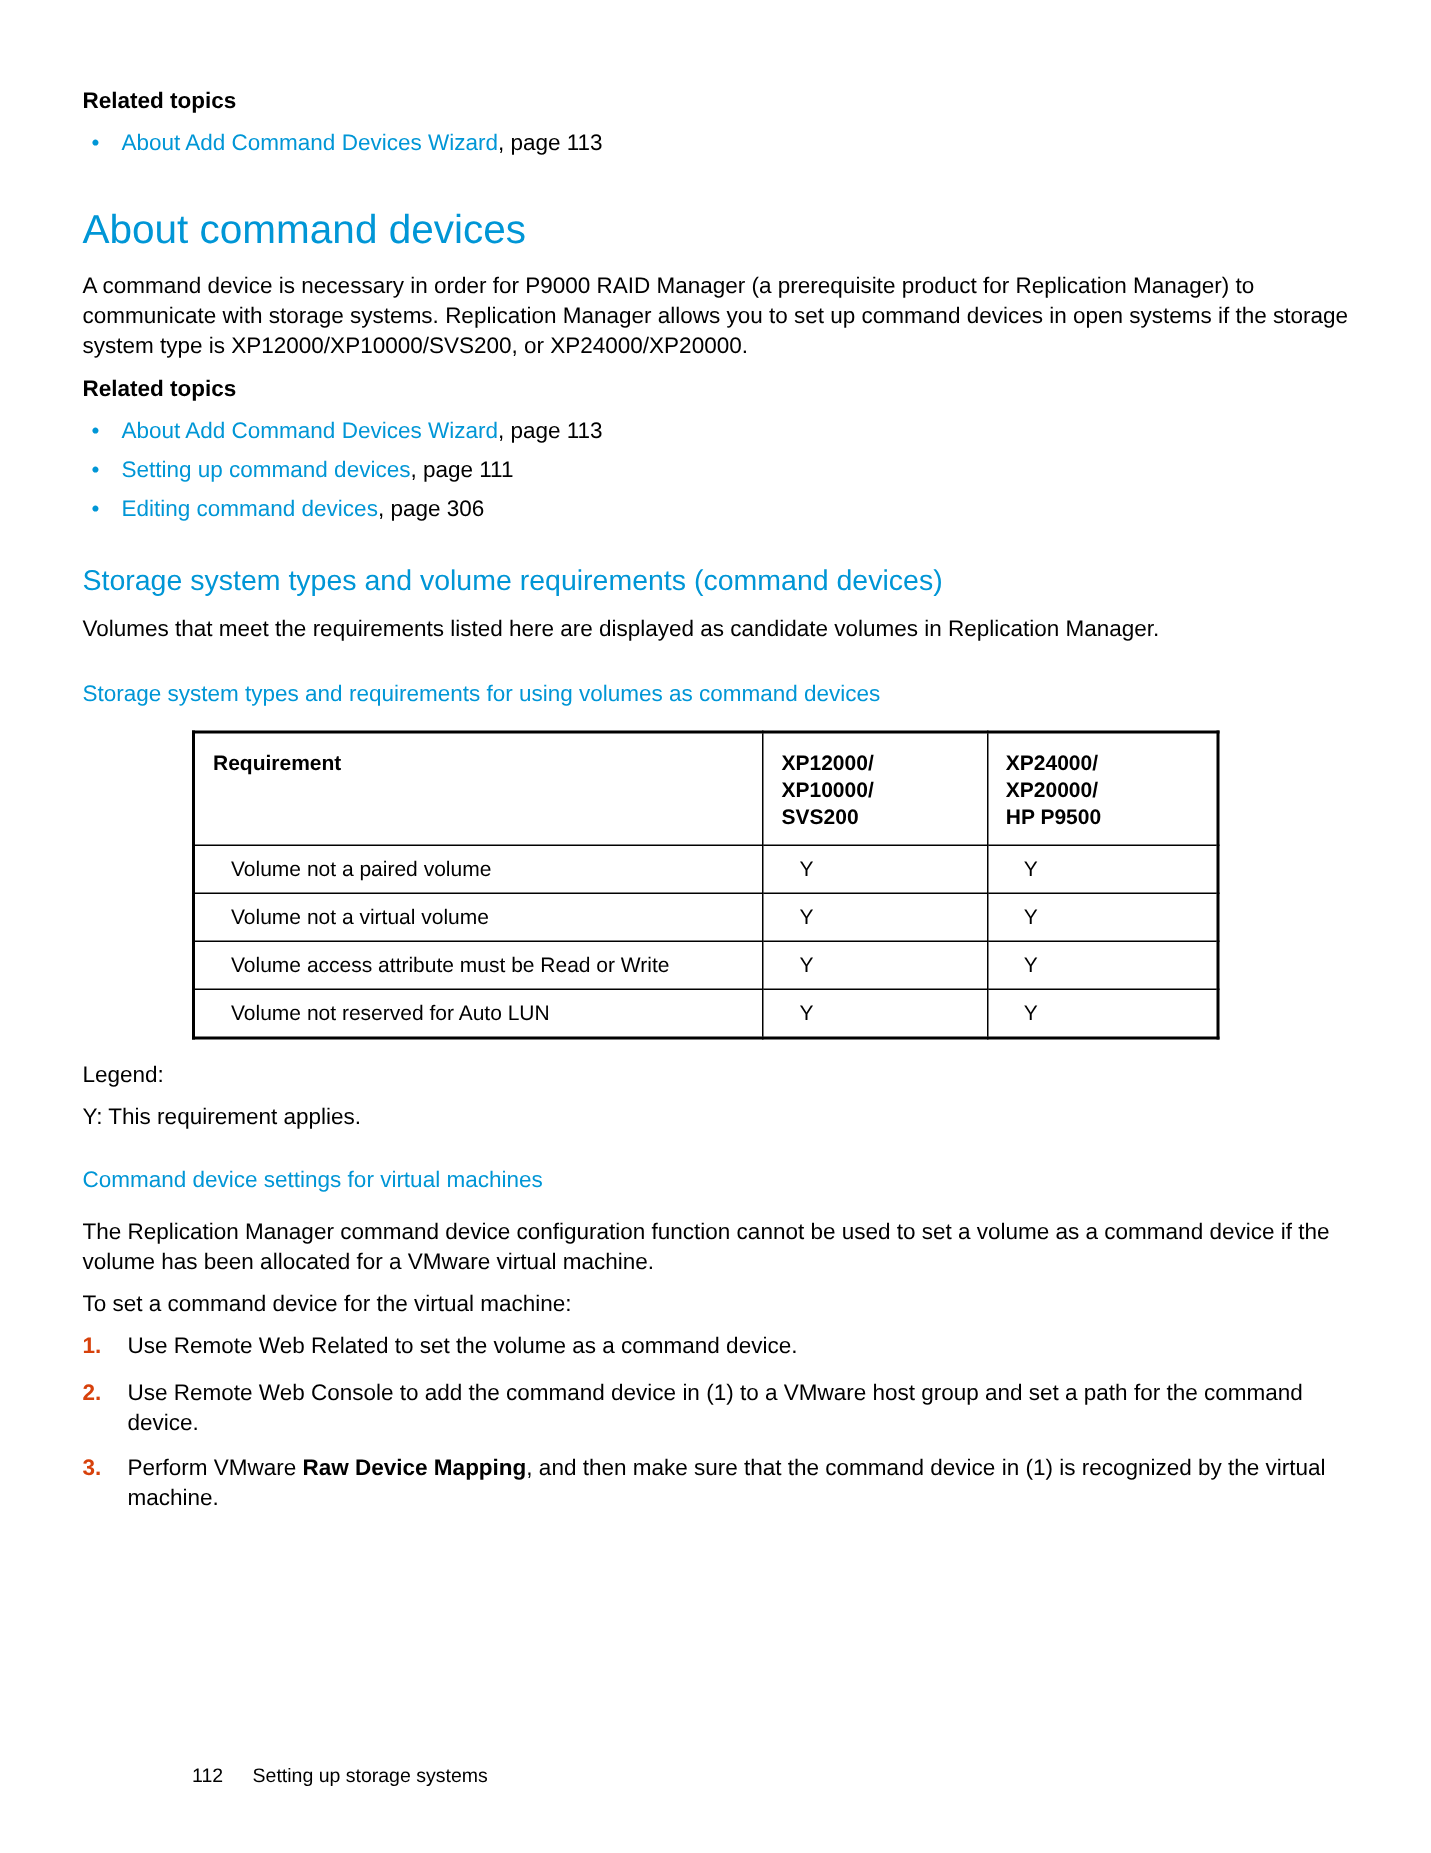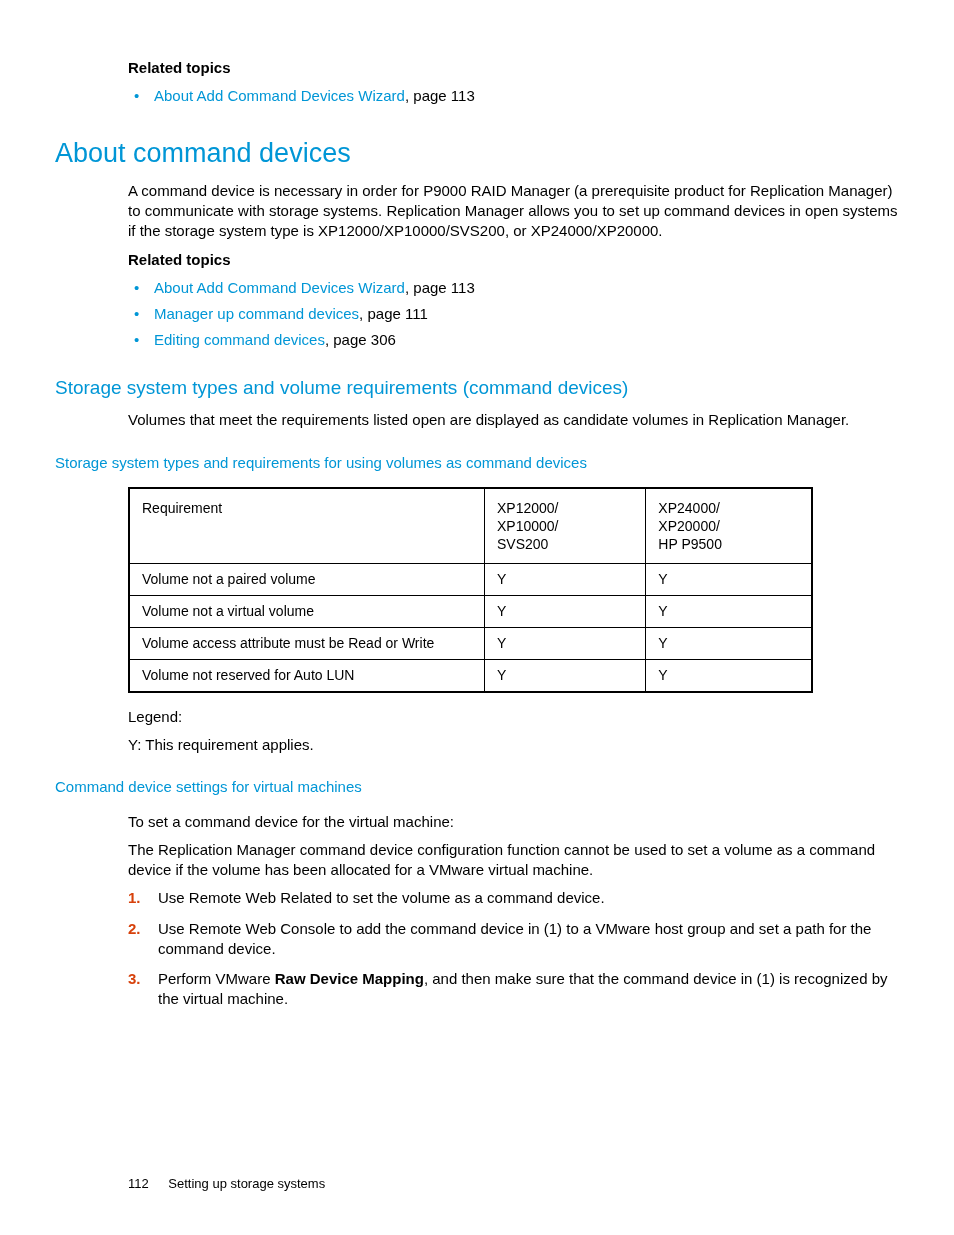--- a/index.html
+++ b/index.html
@@ -6,21 +6,20 @@
     font-family: Arial, Helvetica, sans-serif;
     font-size: 15px;
     color: #000;
     margin: 0;
     padding: 50px 55px 40px 55px;
     width: 954px;
     box-sizing: border-box;
     line-height: 1.35;
   }
   .indent {
-    margin-left: 73px;
   }
   .bold {
     font-weight: bold;
   }
   h1.title {
     font-size: 27px;
     font-weight: normal;
     color: #0096d6;
     margin: 28px 0 10px 0;
   }
@@ -64,26 +63,26 @@
     margin-left: 73px;
     border: 2px solid #000;
   }
   table.req th, table.req td {
     border: 1px solid #000;
     text-align: left;
     vertical-align: top;
     font-size: 14px;
   }
   table.req th {
-    font-weight: normal;
+    font-weight: bold;
     padding: 10px 12px;
     line-height: 1.3;
   }
   table.req td {
-    padding: 6px 12px;
+    padding: 6px 24px;
   }
   table.req th:first-child, table.req td:first-child { width: 330px; }
   p { margin: 8px 0; }
   ol.steps {
     list-style: none;
     padding-left: 0;
     margin: 6px 0 0 0;
     counter-reset: step;
   }
   ol.steps li {
@@ -119,28 +118,28 @@
   </ul>
 </div>
 
 <h1 class="title">About command devices</h1>
 
 <div class="indent">
   <p>A command device is necessary in order for P9000 RAID Manager (a prerequisite product for Replication Manager) to communicate with storage systems. Replication Manager allows you to set up command devices in open systems if the storage system type is XP12000/XP10000/SVS200, or XP24000/XP20000.</p>
   <p class="bold">Related topics</p>
   <ul class="bullets">
     <li><a class="link">About Add Command Devices Wizard</a><span>, page 113</span></li>
-    <li><a class="link">Manager up command devices</a><span>, page 111</span></li>
+    <li><a class="link">Setting up command devices</a><span>, page 111</span></li>
     <li><a class="link">Editing command devices</a><span>, page 306</span></li>
   </ul>
 </div>
 
 <h2 class="subtitle">Storage system types and volume requirements (command devices)</h2>
 <div class="indent">
-  <p>Volumes that meet the requirements listed open are displayed as candidate volumes in Replication Manager.</p>
+  <p>Volumes that meet the requirements listed here are displayed as candidate volumes in Replication Manager.</p>
 </div>
 
 <h3 class="tabletitle">Storage system types and requirements for using volumes as command devices</h3>
 
 <table class="req">
   <thead>
     <tr>
       <th>Requirement</th>
       <th style="white-space:pre-line">XP12000/
 XP10000/
@@ -174,22 +173,22 @@
   </tbody>
 </table>
 
 <div class="indent" style="margin-top:14px">
   <p>Legend:</p>
   <p>Y: This requirement applies.</p>
 </div>
 
 <h3 class="tabletitle">Command device settings for virtual machines</h3>
 <div class="indent">
+  <p>The Replication Manager command device configuration function cannot be used to set a volume as a command device if the volume has been allocated for a VMware virtual machine.</p>
   <p>To set a command device for the virtual machine:</p>
-  <p>The Replication Manager command device configuration function cannot be used to set a volume as a command device if the volume has been allocated for a VMware virtual machine.</p>
   <ol class="steps">
     <li>Use Remote Web Related to set the volume as a command device.</li>
     <li>Use Remote Web Console to add the command device in (1) to a VMware host group and set a path for the command device.</li>
     <li><span>Perform VMware </span><span class="bold">Raw Device Mapping</span><span>, and then make sure that the command device in (1) is recognized by the virtual machine.</span></li>
   </ol>
 </div>
 
 <div class="footer">
   <span class="pn">112</span>
   <span>Setting up storage systems</span>

